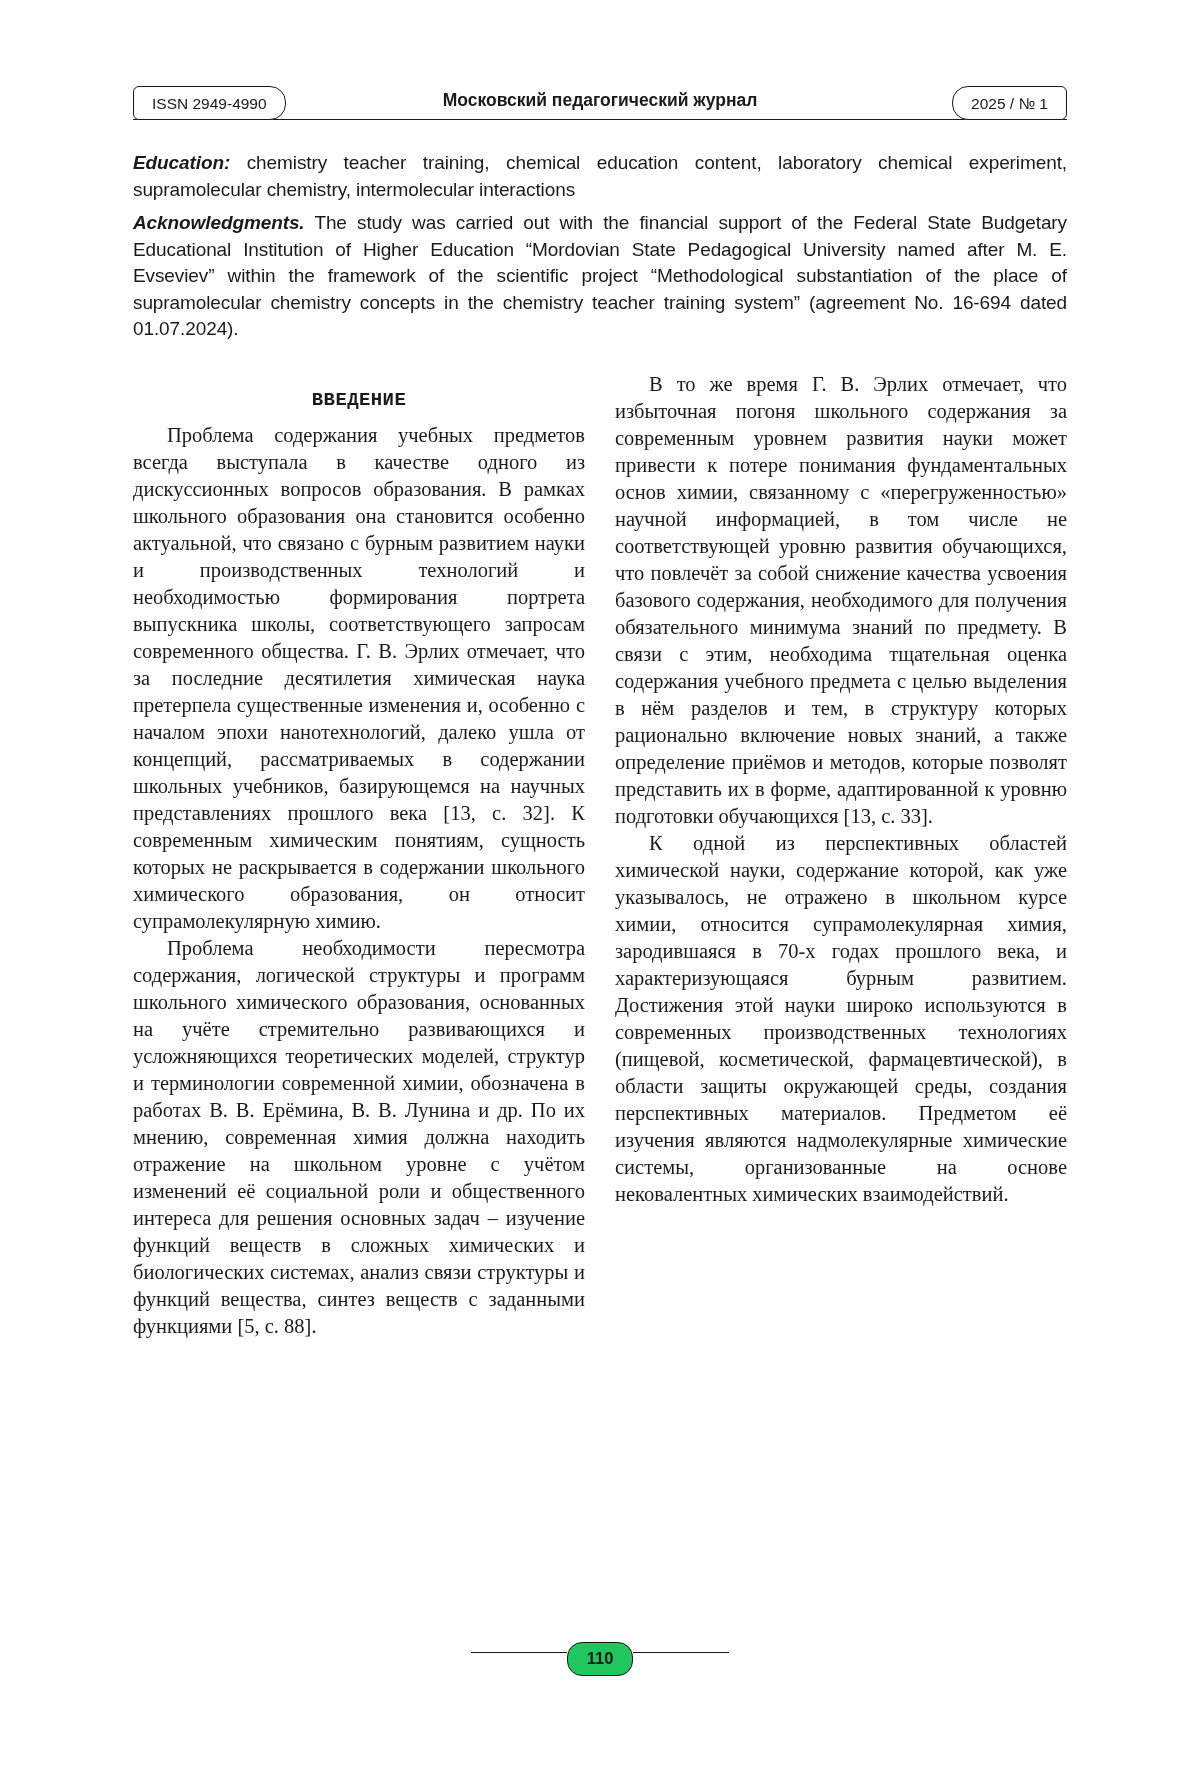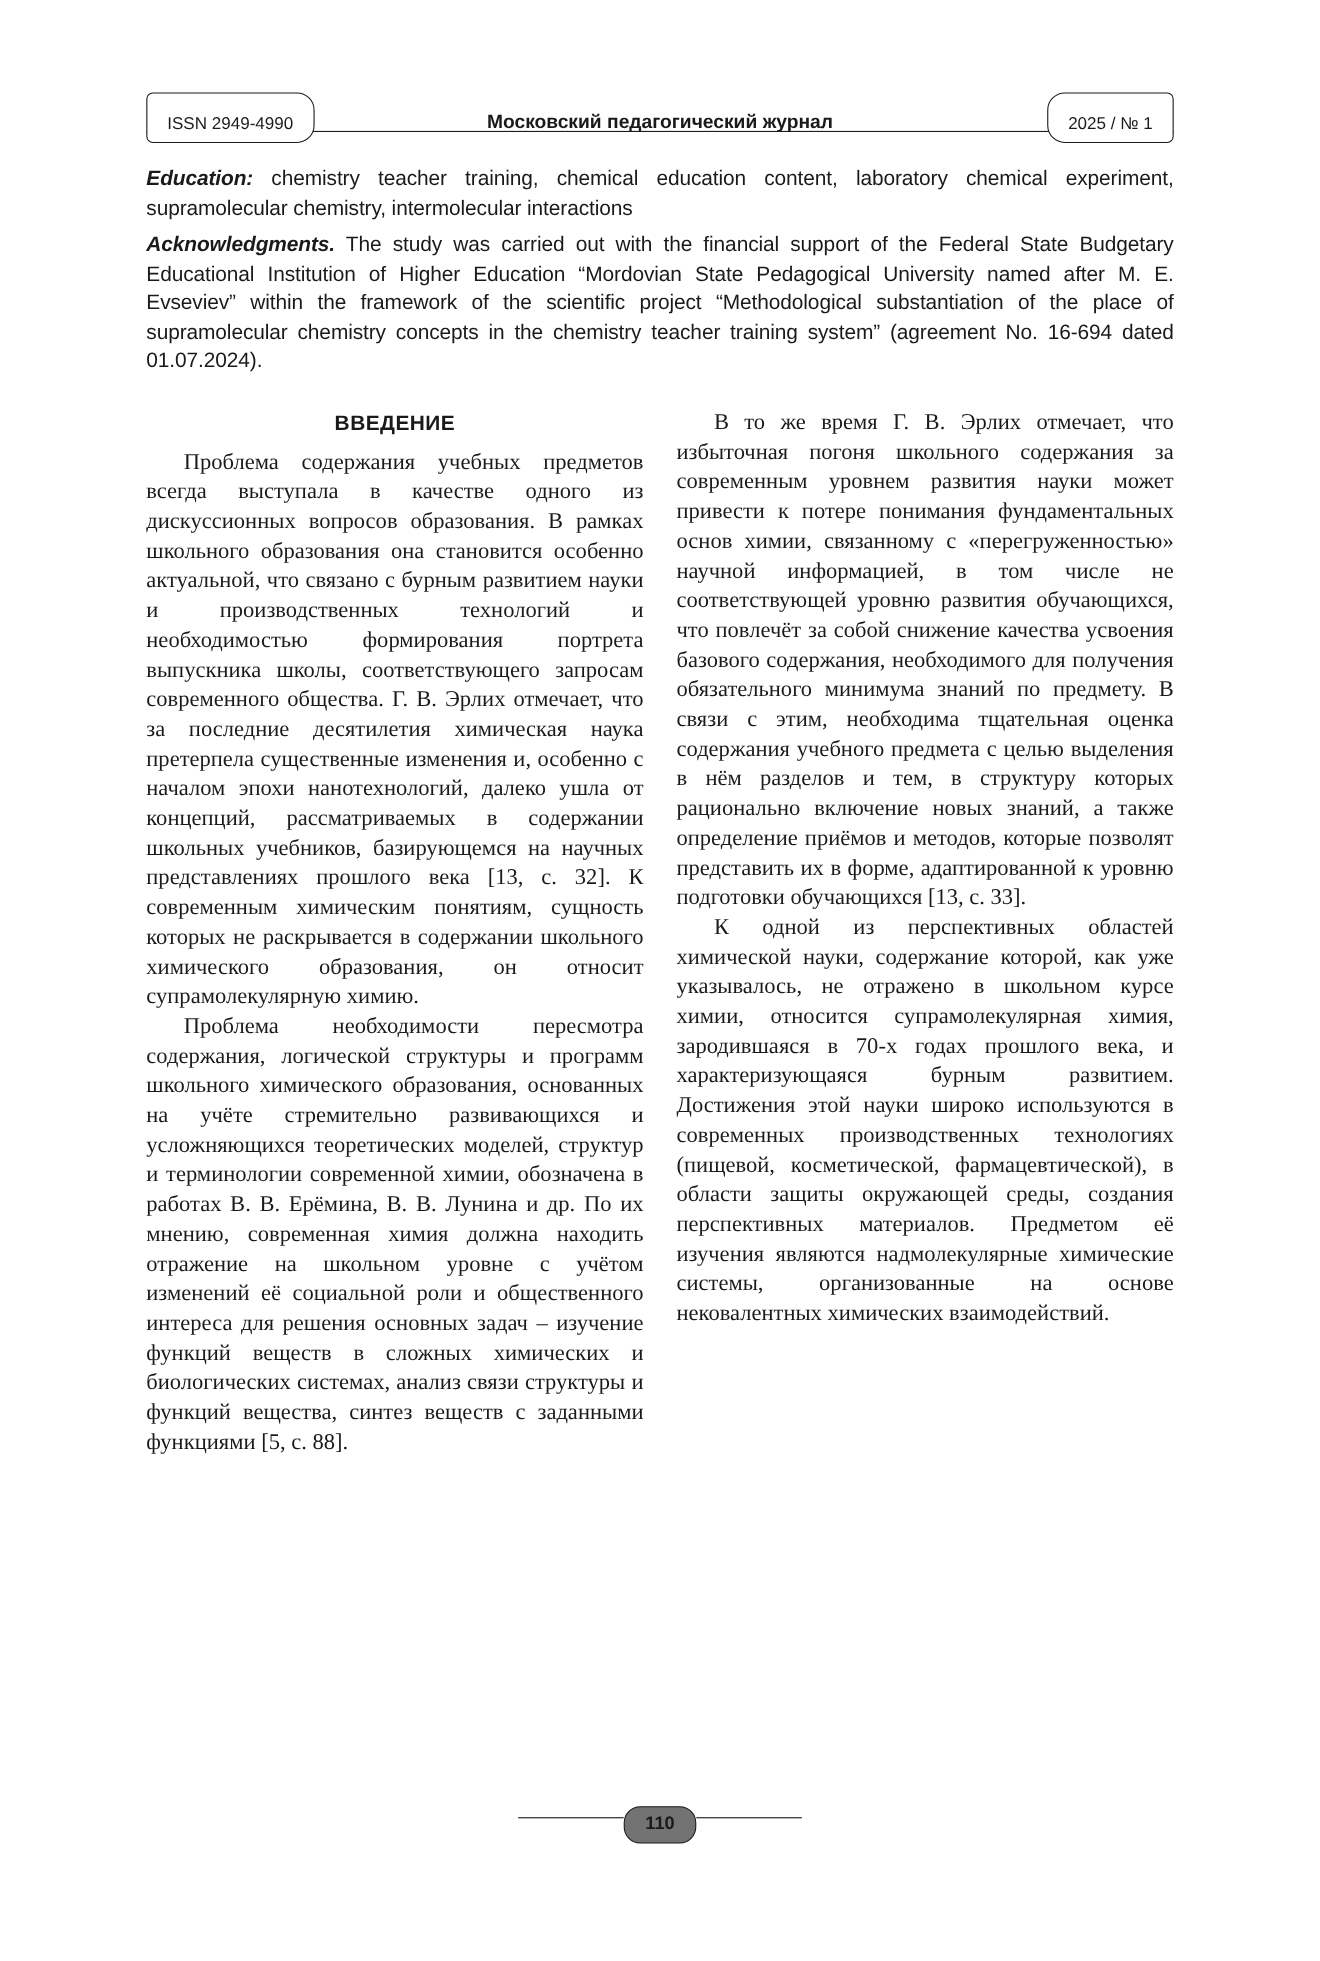--- a/index.html
+++ b/index.html
@@ -33,21 +33,21 @@
     border-top: 1.7px solid #1a1a1a;
   }
   .tab {
     position: relative;
     z-index: 1;
     background: #fff;
     border: 1.7px solid #1a1a1a;
     font-family: "Liberation Sans", "DejaVu Sans", sans-serif;
     font-size: 15.5px;
     line-height: 1;
-    padding: 20px 18px 8px 18px;
+    padding: 9px 18px 8px 18px;
     white-space: nowrap;
   }
   .tab-left  { justify-self: start; border-radius: 6px 16px 16px 6px; }
   .tab-right { justify-self: end;   border-radius: 16px 6px 6px 16px; }
   .journal-title {
     justify-self: center;
     font-family: "Liberation Sans", "DejaVu Sans", sans-serif;
     font-weight: bold;
     font-size: 17.5px;
     padding-bottom: 9px;
@@ -75,44 +75,44 @@
   .col {
     flex: 1 1 0;
     font-size: 20.5px;
     line-height: 27px;
     text-align: justify;
     hyphens: auto;
     -webkit-hyphens: auto;
   }
   .col p { text-indent: 34px; }
   .section-heading {
-    font-family: Liberation Sans, sans-serif;
+    font-family: Liberation Mono, monospace;
     font-weight: bold;
     font-size: 19px;
     text-align: center;
     letter-spacing: 0.4px;
-    margin: 1px 0 8px 0;
+    margin: 16px 0 8px 0;
   }
 
   
   .page-footer {
     position: absolute;
     top: 1642px;
     left: 0; right: 0;
     display: flex;
     justify-content: center;
     align-items: flex-start;
   }
   .footer-line {
     width: 96px;
     border-top: 1.7px solid #1a1a1a;
     margin-top: 10px;
   }
   .page-num {
-    background: #737373;
+    background: #22c55e;
     border: 1.7px solid #1a1a1a;
     border-radius: 15px;
     font-family: "Liberation Sans", "DejaVu Sans", sans-serif;
     font-weight: bold;
     font-size: 16.5px;
     line-height: 1;
     padding: 7px 19px 8px 19px;
   }
 </style>
 </head>

